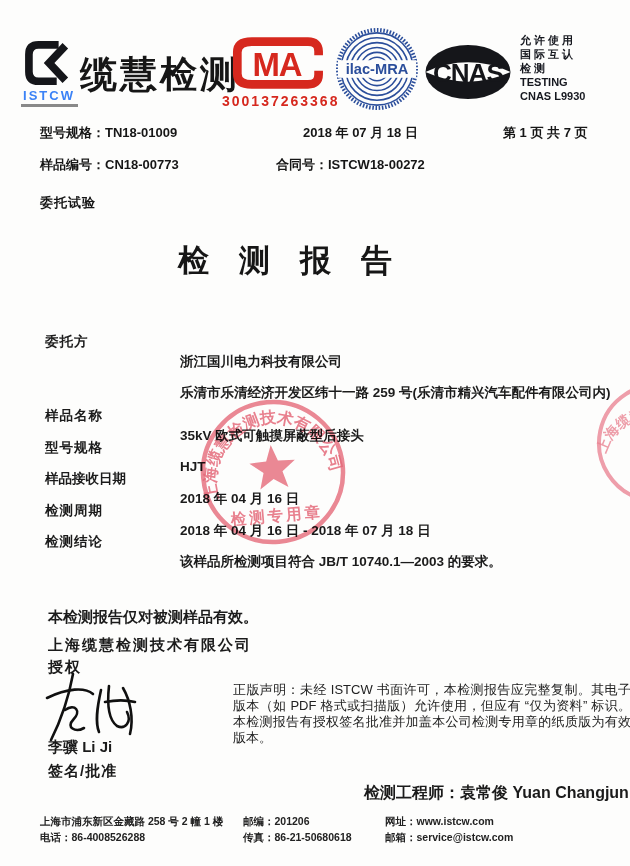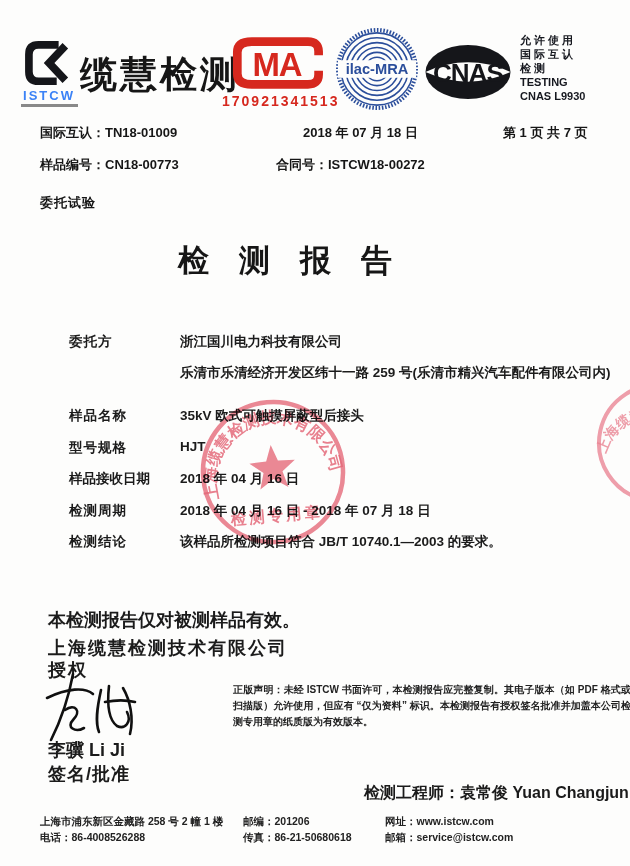--- a/index.html
+++ b/index.html
@@ -16,29 +16,29 @@
   .istcw-tagline{left:21px;top:104px;width:57px;height:3px;background:#2a2a2a;opacity:.55;}
   .cma-number{left:222px;top:93px;width:108px;text-align:center;font-size:14px;font-weight:bold;color:#d6281e;letter-spacing:2px;}
   .accred{left:520px;top:33px;font-size:11px;font-weight:bold;line-height:14px;color:#16181f;}
   .accred .cn{letter-spacing:3px;}
   
   .meta{font-size:13px;font-weight:bold;color:#161616;}
   
   .report-title{left:0;top:240px;width:100%;text-align:center;font-size:31px;font-weight:bold;
     letter-spacing:30px;transform:translateX(-15px);color:#161616;}
   
-  .flabel{left:45px;font-size:13.5px;font-weight:bold;margin-left:24px;}
-  .fvalue{left:180px;font-size:13.5px;font-weight:bold;}
+  .flabel{left:45px;font-size:13.5px;font-weight:bold;}
+  .fvalue{left:180px;font-size:13.5px;font-weight:bold;margin-top:20px;}
   
   .stamp{mix-blend-mode:multiply;opacity:.85;}
   .stamp-main{left:198px;top:394px;transform:rotate(-5deg);}
   .stamp-side{left:592px;top:378px;transform:rotate(12deg);}
   
-  .lower{font-size:18px;font-weight:bold;}
-  .notice{left:233px;top:682px;width:398px;font-size:10px;line-height:16px;font-weight:700;
+  .lower{font-size:15px;font-weight:bold;}
+  .notice{left:233px;top:682px;width:398px;font-size:13px;line-height:16px;font-weight:400;
     text-align:justify;color:#222;}
   .engineer{left:364px;top:783px;font-size:16px;font-weight:bold;}
   
   .foot{font-size:10.5px;font-weight:bold;line-height:16px;color:#222;}
 </style>
 </head>
 <body>
 
 <div class="page">
 
@@ -47,21 +47,21 @@
     <path d="M43,6 L26,24 L43,42" fill="none" stroke="#15161a" stroke-width="8"></path>
   </svg>
   <div class="abs istcw-text">ISTCW</div>
   <div class="abs istcw-tagline"></div>
   <div class="abs brand-name">缆慧检测</div>
 
   <svg class="abs" style="left:228px;top:33px" width="98" height="60" viewBox="0 0 100 62">
     <path d="M93,23 V19 Q93,9 82,9 H24 Q9,9 9,20 V42 Q9,53 24,53 H82 Q93,53 93,43 V39" fill="none" stroke="#d6281e" stroke-width="9"></path>
     <text x="50" y="44" text-anchor="middle" font-size="34" font-weight="bold" fill="#d6281e" letter-spacing="-1" font-family="Liberation Sans,sans-serif">MA</text>
   </svg>
-  <div class="abs cma-number">170921341513</div>
+  <div class="abs cma-number">300137263368</div>
 
   <svg class="abs" style="left:336px;top:28px" width="82" height="82" viewBox="0 0 84 84">
     <circle cx="42" cy="42" r="40" fill="none" stroke="#2b4e9b" stroke-width="4" stroke-dasharray="1.6,1.7"></circle>
     <circle cx="42" cy="42" r="37" fill="none" stroke="#2b4e9b" stroke-width="1.6"></circle>
     <circle cx="42" cy="42" r="32" fill="none" stroke="#2b4e9b" stroke-width="1.6"></circle>
     <circle cx="42" cy="42" r="27" fill="none" stroke="#2b4e9b" stroke-width="1.6"></circle>
     <circle cx="42" cy="42" r="22" fill="none" stroke="#2b4e9b" stroke-width="1.6"></circle>
     <circle cx="42" cy="42" r="17" fill="none" stroke="#2b4e9b" stroke-width="1.6"></circle>
     <circle cx="42" cy="42" r="12" fill="none" stroke="#2b4e9b" stroke-width="1.6"></circle>
     <circle cx="42" cy="42" r="7" fill="none" stroke="#2b4e9b" stroke-width="1.6"></circle>
@@ -76,21 +76,21 @@
   </svg>
 
   <div class="abs accred">
     <div class="cn">允许使用</div>
     <div class="cn">国际互认</div>
     <div class="cn">检测</div>
     <div>TESTING</div>
     <div>CNAS L9930</div>
   </div>
 
-  <div class="abs meta" style="left:40px;top:124px"><span>国际互认：</span><span>TN18-01009</span></div>
+  <div class="abs meta" style="left:40px;top:124px"><span>型号规格：</span><span>TN18-01009</span></div>
   <div class="abs meta" style="left:303px;top:124px">2018 年 07 月 18 日</div>
   <div class="abs meta" style="left:503px;top:124px">第 1 页 共 7 页</div>
 
   <div class="abs meta" style="left:40px;top:156px"><span>样品编号：</span><span>CN18-00773</span></div>
   <div class="abs meta" style="left:276px;top:156px"><span>合同号：</span><span>ISTCW18-00272</span></div>
 
   <div class="abs meta" style="left:40px;top:194px;letter-spacing:1px">委托试验</div>
 
   <div class="abs report-title">检测报告</div>
 

